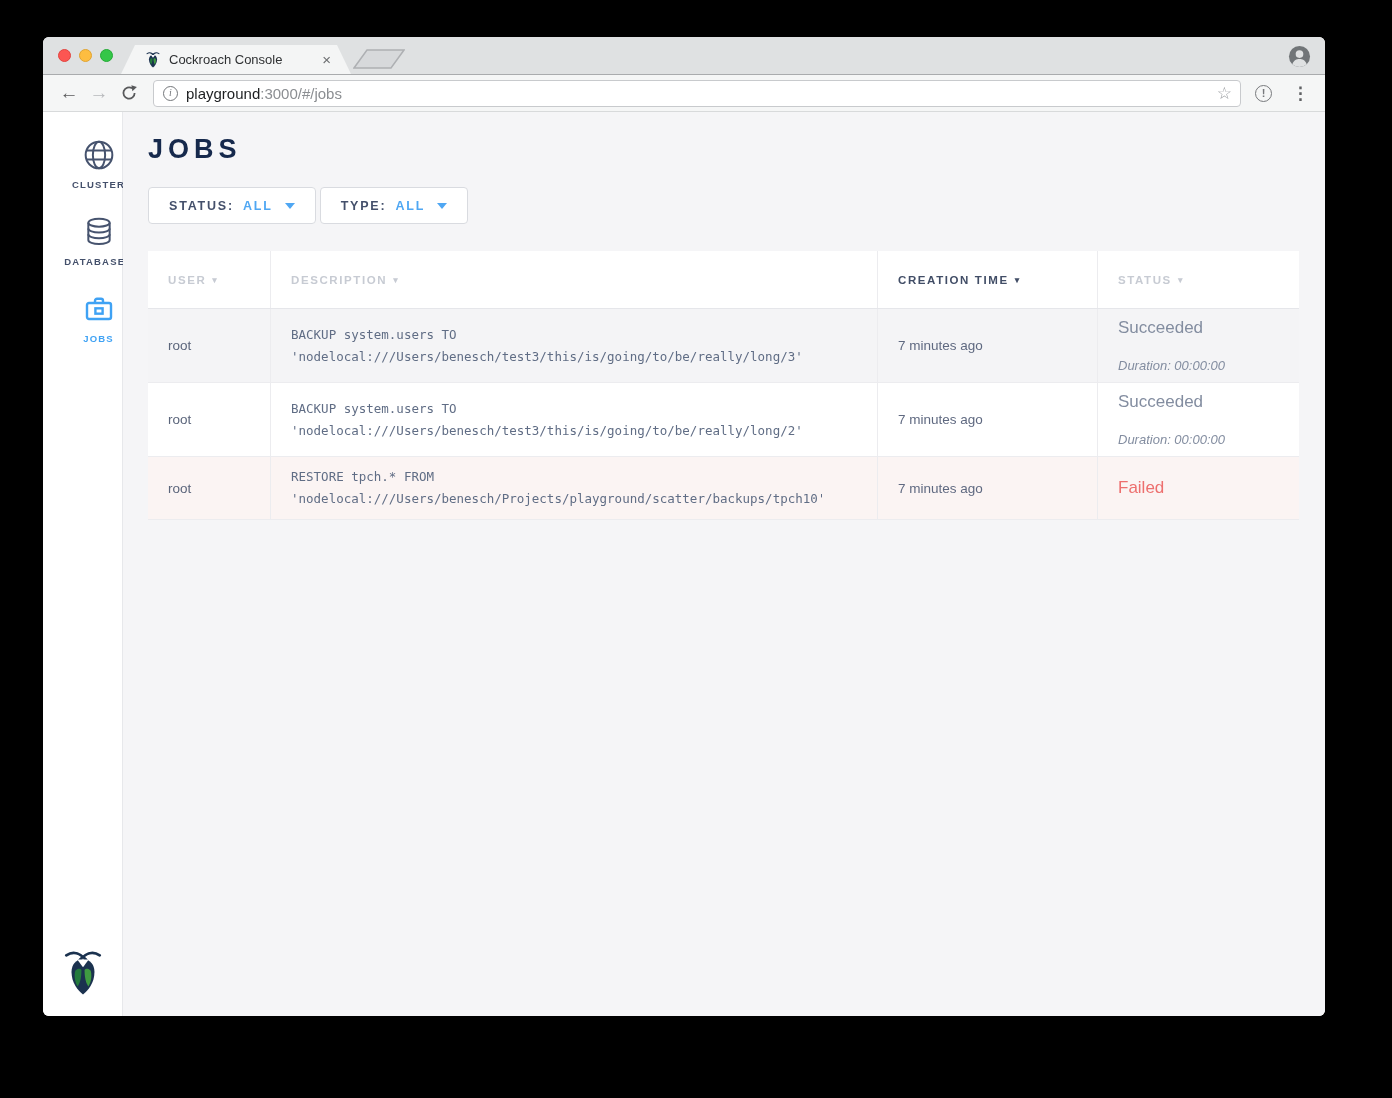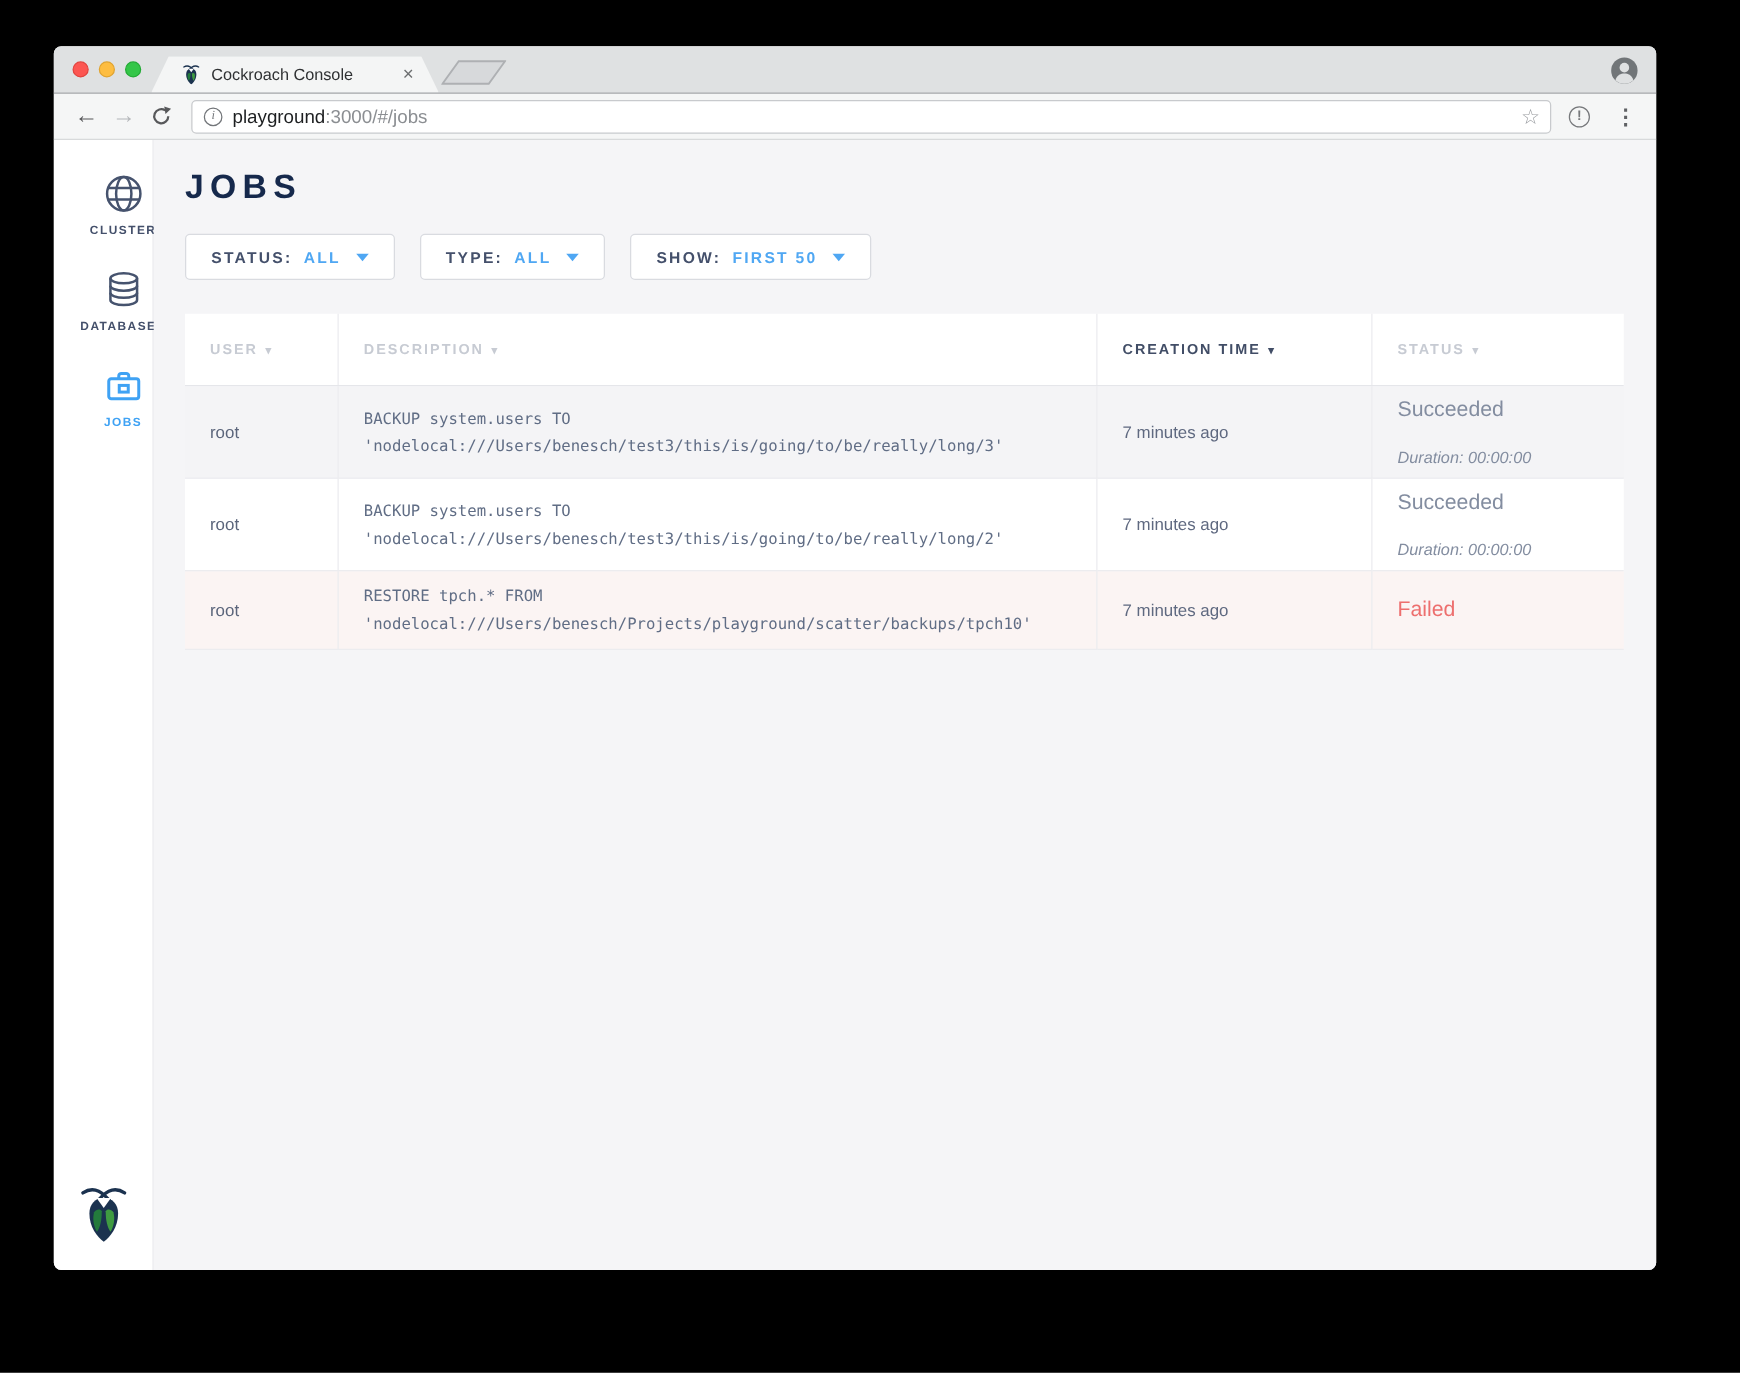--- a/index.html
+++ b/index.html
@@ -63,21 +63,21 @@
     display:flex; flex-direction:column; align-items:center; padding-top:14px; flex:0 0 auto;
   }
   .nav-item { display:flex; flex-direction:column; align-items:center; gap:8px; width:100%; padding:13px 17px; cursor:pointer;margin-left:32px; }
   .nav-label { font-size:9.5px; font-weight:bold; letter-spacing:1.2px; color:#44506b; }
   .nav-item.active .nav-label { color:#3fa2f4; }
   .logo-bottom { margin-top:auto; margin-bottom:16px; }
 
   .main { flex:1; background:#f5f5f7; padding:18px 26px 0 25px; overflow:hidden; }
   .page-title { font-size:27px; font-weight:bold; letter-spacing:5px; color:#16294c; margin-top:4px; }
 
-  .filters { display:flex; gap:20px; margin-top:22px; }
+  .filters { display:flex; gap:4px; margin-top:22px; }
   .filter-btn {
     background:#fff; border:1px solid #d9dbe0; border-radius:4px; height:37px;
     display:flex; align-items:center; padding:0 20px; gap:9px; cursor:pointer;
     font-size:12.5px; font-weight:bold; letter-spacing:1.8px;
   }
   .filter-label { color:#44506b; }
   .filter-value { color:#4fa7f3; }
   .caret-down {
     width:0; height:0; border-left:5px solid transparent; border-right:5px solid transparent;
     border-top:6px solid #4fa7f3; margin-left:3px;
@@ -220,25 +220,20 @@
         <div class="filter-btn">
           <span class="filter-label">STATUS:</span>
           <span class="filter-value">ALL</span>
           <span class="caret-down"></span>
         </div>
         <div class="filter-btn">
           <span class="filter-label">TYPE:</span>
           <span class="filter-value">ALL</span>
           <span class="caret-down"></span>
         </div>
-        <div class="filter-btn">
-          <span class="filter-label">SHOW:</span>
-          <span class="filter-value">FIRST 50</span>
-          <span class="caret-down"></span>
-        </div>
       </div>
 
       <div class="jobs-table">
         <div class="trow thead">
           <div class="th">
             <span>USER</span>
             <span class="arrow">▾</span>
           </div>
           <div class="th">
             <span>DESCRIPTION</span>

